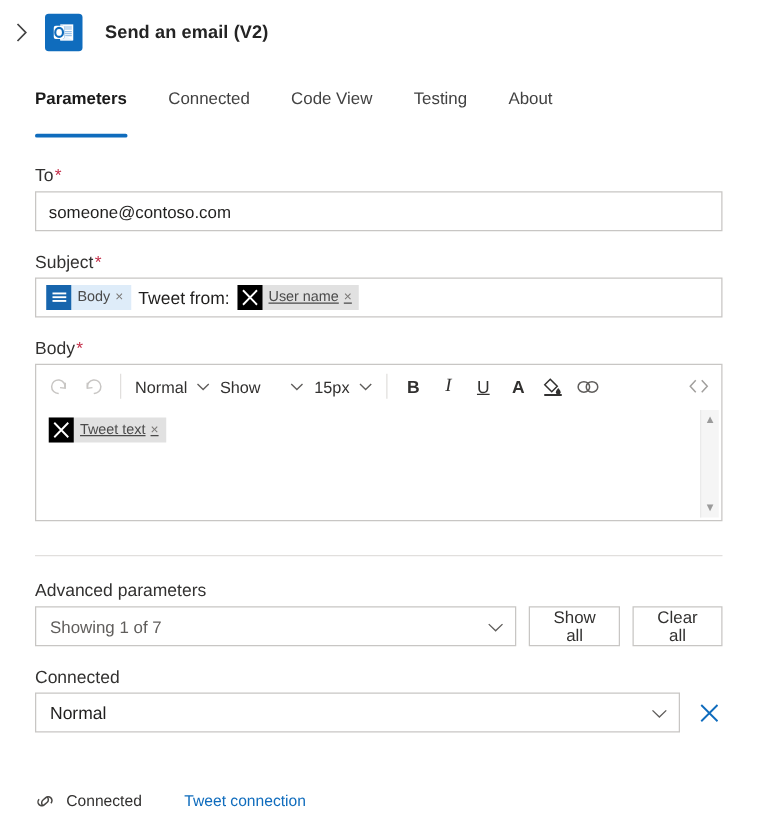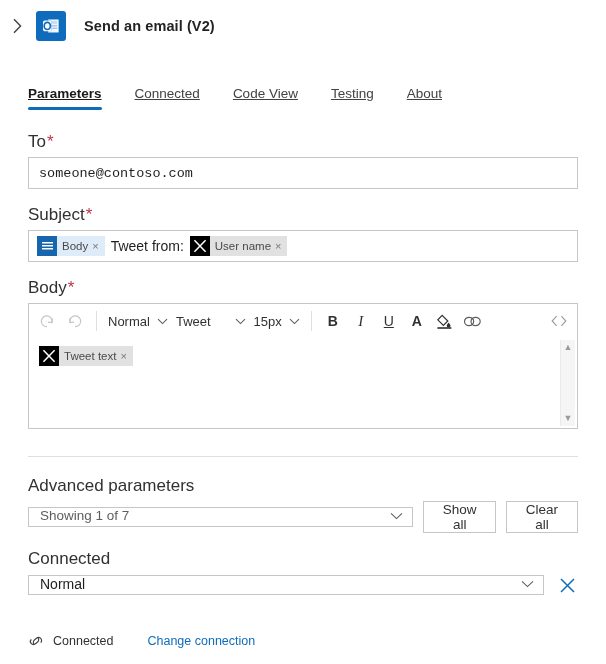--- a/index.html
+++ b/index.html
@@ -56,25 +56,24 @@
     display: flex;
     align-items: flex-end;
     height: 40px;
     padding-left: 28px;
     margin-top: 18px;
   }
   .tab {
     position: relative;
     font-size: 13.5px;
     color: #424242;
-    padding: 0 0 9px 0;
+    padding: 0 0 24px 0;
     margin-right: 33px;
     cursor: pointer;
     white-space: nowrap;
-    text-decoration: underline;
   }
   .tab.active {
     font-weight: bold;
     color: #1a1a1a;
   }
   .tab.active::after {
     content: "";
     position: absolute;
     left: 0;
     right: 0;
@@ -83,35 +82,35 @@
     background: #0f6cbd;
     border-radius: 2px;
   }
 
   
   .form {
     padding: 0 28px;
     margin-top: 22px;
   }
   .field-label {
-    font-size: 17px;
+    font-size: 14px;
     color: #323130;
     margin-bottom: 5px;
   }
   .req {
     color: #c4314b;
     margin-left: 1px;
   }
   .text-input {
     box-sizing: border-box;
     width: 100%;
     height: 32px;
     border: 1px solid #c8c6c4;
     background: #fff;
-    font-family: Liberation Mono, monospace;
+    font-family: Liberation Sans, sans-serif;
     font-size: 13.5px;
     color: #201f1e;
     padding: 0 10px;
     outline: none;
   }
   .field {
     margin-bottom: 16px;
   }
 
   
@@ -129,21 +128,21 @@
   }
   .token {
     display: inline-flex;
     align-items: center;
     height: 20px;
     font-size: 11.5px;
     color: #4a4a4a;
     white-space: nowrap;
   }
   .token.blue { background: #deecf9; }
-  .token.gray { background: #e1e1e1; }
+  .token.gray { background: #e1e1e1; text-decoration: underline; }
   .token-badge {
     width: 20px;
     height: 20px;
     flex: 0 0 auto;
     display: flex;
     align-items: center;
     justify-content: center;
   }
   .token-badge.blue { background: #1765ad; }
   .token-badge.black { background: #000000; }
@@ -242,24 +241,25 @@
   }
 
   
   .adv-row {
     display: flex;
     align-items: center;
     gap: 10px;
   }
   .select-box {
     box-sizing: border-box;
-    height: 20px;
+    height: 32px;
     border: 1px solid #c8c6c4;
     background: #fff;
     display: flex;
+    align-items: center;
     padding: 0 9px 0 11px;
     font-size: 13.5px;
     color: #605e5c;
     cursor: pointer;
   }
   .select-box .lbl { flex: 1; }
   .btn {
     box-sizing: border-box;
     height: 32px;
     min-width: 72px;
@@ -399,21 +399,21 @@
 
         <div class="tb-select">
           <span>Normal</span>
           <span class="cv">
             <svg width="11" height="7" viewBox="0 0 11 7">
                 <path d="M1 1.2 L5.5 5.6 L10 1.2" fill="none" stroke="currentColor" stroke-width="1.1"></path>
               </svg>
           </span>
         </div>
         <div class="tb-select">
-          <span>Tweet</span>
+          <span>Show</span>
           <span class="cv" style="margin-left:24px">
             <svg width="11" height="7" viewBox="0 0 11 7">
                 <path d="M1 1.2 L5.5 5.6 L10 1.2" fill="none" stroke="currentColor" stroke-width="1.1"></path>
               </svg>
           </span>
         </div>
         <div class="tb-select">
           <span>15px</span>
           <span class="cv">
             <svg width="11" height="7" viewBox="0 0 11 7">
@@ -510,14 +510,14 @@
 </div>
 
 <div class="footer">
   <span class="conn-icon">
     <svg width="16" height="14" viewBox="0 0 16 14">
       <path d="M9.6 3.4 a3 3 0 0 1 0 4.6 l-2 1.7 a3 3 0 0 1 -4.3 -4.3" fill="none" stroke="#484644" stroke-width="1.2"></path>
       <path d="M6.4 10.6 a3 3 0 0 1 0 -4.6 l2 -1.7 a3 3 0 0 1 4.3 4.3" fill="none" stroke="#484644" stroke-width="1.2"></path>
     </svg>
   </span>
   <span class="conn-text">Connected</span>
-  <span class="conn-link">Change connection</span>
+  <span class="conn-link">Tweet connection</span>
 </div>
 
 </body></html>

